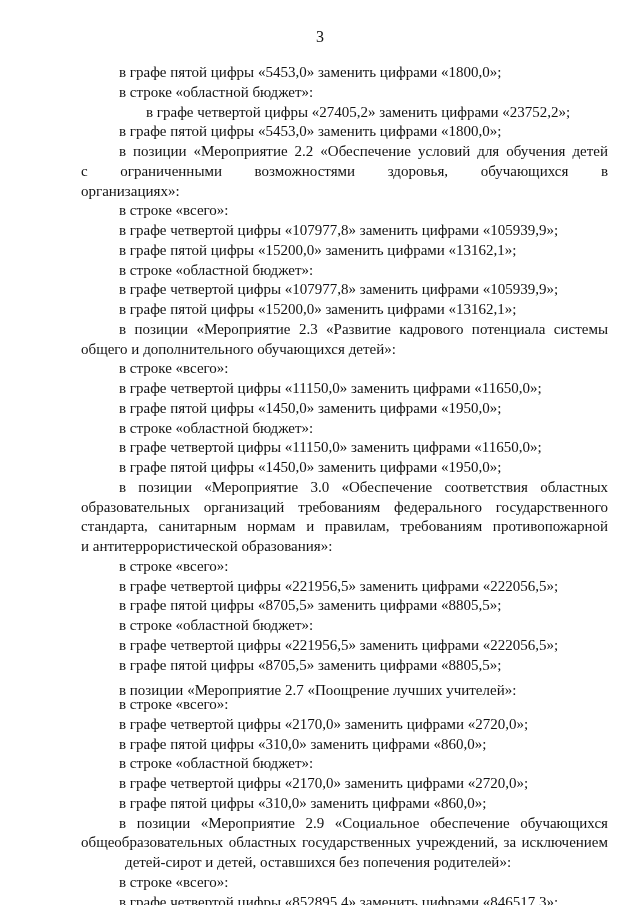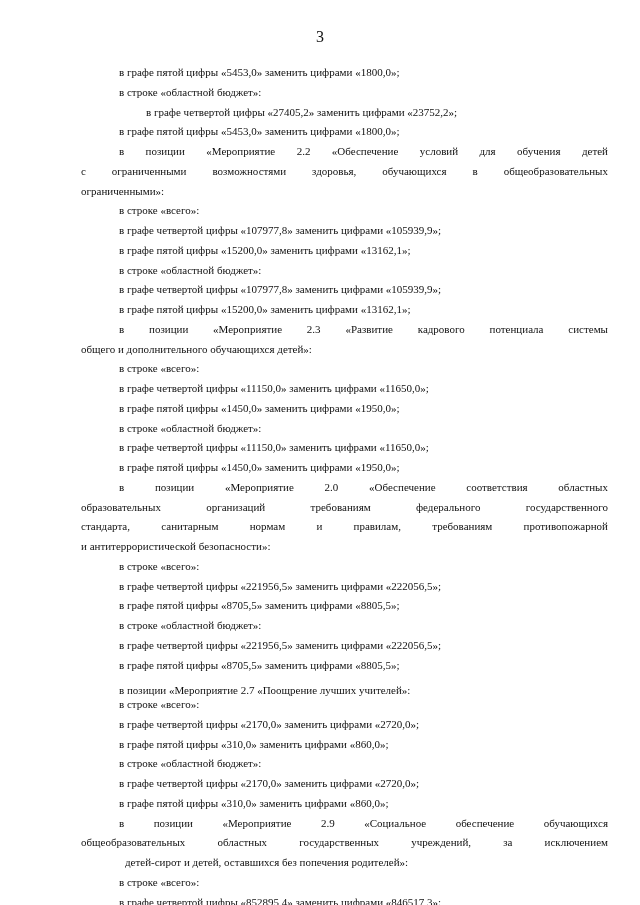--- a/index.html
+++ b/index.html
@@ -4,57 +4,57 @@
 <style>
   html, body { margin: 0; padding: 0; background: #ffffff; }
   body { width: 640px; height: 905px; position: relative; overflow: hidden; }
   .page { position: absolute; left: 0; top: 0; width: 640px; height: 905px; background: #fff; }
   .pnum {
     position: absolute; left: 0; width: 640px; top: 28px; text-align: center;
     font-family: "Liberation Serif", serif; font-size: 16px; color: #111;
   }
   .line {
     position: absolute; left: 81px; width: 527px; white-space: nowrap;
-    font-family: "Liberation Serif", serif; font-size: 11px; color: #111;
+    font-family: "Liberation Serif", serif; font-size: 15px; color: #111;
     line-height: 20px; height: 20px;
   }
   .line.ind { left: 119px; width: 489px; }
   .line.just { text-align: justify; text-align-last: justify; white-space: normal; overflow: hidden; }
 </style>
 </head>
 <body>
 
 <div class="page">
   <div class="pnum">3</div>
   <div id="lines">
       <div class="line ind" style="top: 62px;">в графе пятой цифры «5453,0» заменить цифрами «1800,0»;</div>
       <div class="line ind" style="top: 81.75px;">в строке «областной бюджет»:</div>
       <div class="line ind" style="top: 101.5px; margin-left: 27px;">в графе четвертой цифры «27405,2» заменить цифрами «23752,2»;</div>
       <div class="line ind" style="top: 121.25px;">в графе пятой цифры «5453,0» заменить цифрами «1800,0»;</div>
       <div class="line ind just" style="top: 141px;">в позиции «Мероприятие 2.2 «Обеспечение условий для обучения детей</div>
       <div class="line just" style="top: 160.75px;">с ограниченными возможностями здоровья, обучающихся в общеобразовательных</div>
-      <div class="line" style="top: 180.5px;">ограниченными»:</div>
+      <div class="line" style="top: 180.5px;">организациях»:</div>
       <div class="line ind" style="top: 200.25px;">в строке «всего»:</div>
       <div class="line ind" style="top: 220px;">в графе четвертой цифры «107977,8» заменить цифрами «105939,9»;</div>
       <div class="line ind" style="top: 239.75px;">в графе пятой цифры «15200,0» заменить цифрами «13162,1»;</div>
       <div class="line ind" style="top: 259.5px;">в строке «областной бюджет»:</div>
       <div class="line ind" style="top: 279.25px;">в графе четвертой цифры «107977,8» заменить цифрами «105939,9»;</div>
       <div class="line ind" style="top: 299px;">в графе пятой цифры «15200,0» заменить цифрами «13162,1»;</div>
       <div class="line ind just" style="top: 318.75px;">в позиции «Мероприятие 2.3 «Развитие кадрового потенциала системы</div>
       <div class="line" style="top: 338.5px;">общего и дополнительного обучающихся детей»:</div>
       <div class="line ind" style="top: 358.25px;">в строке «всего»:</div>
       <div class="line ind" style="top: 378px;">в графе четвертой цифры «11150,0» заменить цифрами «11650,0»;</div>
       <div class="line ind" style="top: 397.75px;">в графе пятой цифры «1450,0» заменить цифрами «1950,0»;</div>
       <div class="line ind" style="top: 417.5px;">в строке «областной бюджет»:</div>
       <div class="line ind" style="top: 437.25px;">в графе четвертой цифры «11150,0» заменить цифрами «11650,0»;</div>
       <div class="line ind" style="top: 457px;">в графе пятой цифры «1450,0» заменить цифрами «1950,0»;</div>
-      <div class="line ind just" style="top: 476.75px;">в позиции «Мероприятие 2.0 «Обеспечение соответствия областных</div>
+      <div class="line ind just" style="top: 476.75px;">в позиции «Мероприятие 3.0 «Обеспечение соответствия областных</div>
       <div class="line just" style="top: 496.5px;">образовательных организаций требованиям федерального государственного</div>
       <div class="line just" style="top: 516.25px;">стандарта, санитарным нормам и правилам, требованиям противопожарной</div>
-      <div class="line" style="top: 536px;">и антитеррористической безопасности»:</div>
+      <div class="line" style="top: 536px;">и антитеррористической образования»:</div>
       <div class="line ind" style="top: 555.75px;">в строке «всего»:</div>
       <div class="line ind" style="top: 575.5px;">в графе четвертой цифры «221956,5» заменить цифрами «222056,5»;</div>
       <div class="line ind" style="top: 595.25px;">в графе пятой цифры «8705,5» заменить цифрами «8805,5»;</div>
       <div class="line ind" style="top: 615px;">в строке «областной бюджет»:</div>
       <div class="line ind" style="top: 634.75px;">в графе четвертой цифры «221956,5» заменить цифрами «222056,5»;</div>
       <div class="line ind" style="top: 654.5px;">в графе пятой цифры «8705,5» заменить цифрами «8805,5»;</div>
       <div class="line ind" style="top: 647px; margin-top: 33px;">в позиции «Мероприятие 2.7 «Поощрение лучших учителей»:</div>
       <div class="line ind" style="top: 694px;">в строке «всего»:</div>
       <div class="line ind" style="top: 713.75px;">в графе четвертой цифры «2170,0» заменить цифрами «2720,0»;</div>
       <div class="line ind" style="top: 733.5px;">в графе пятой цифры «310,0» заменить цифрами «860,0»;</div>

